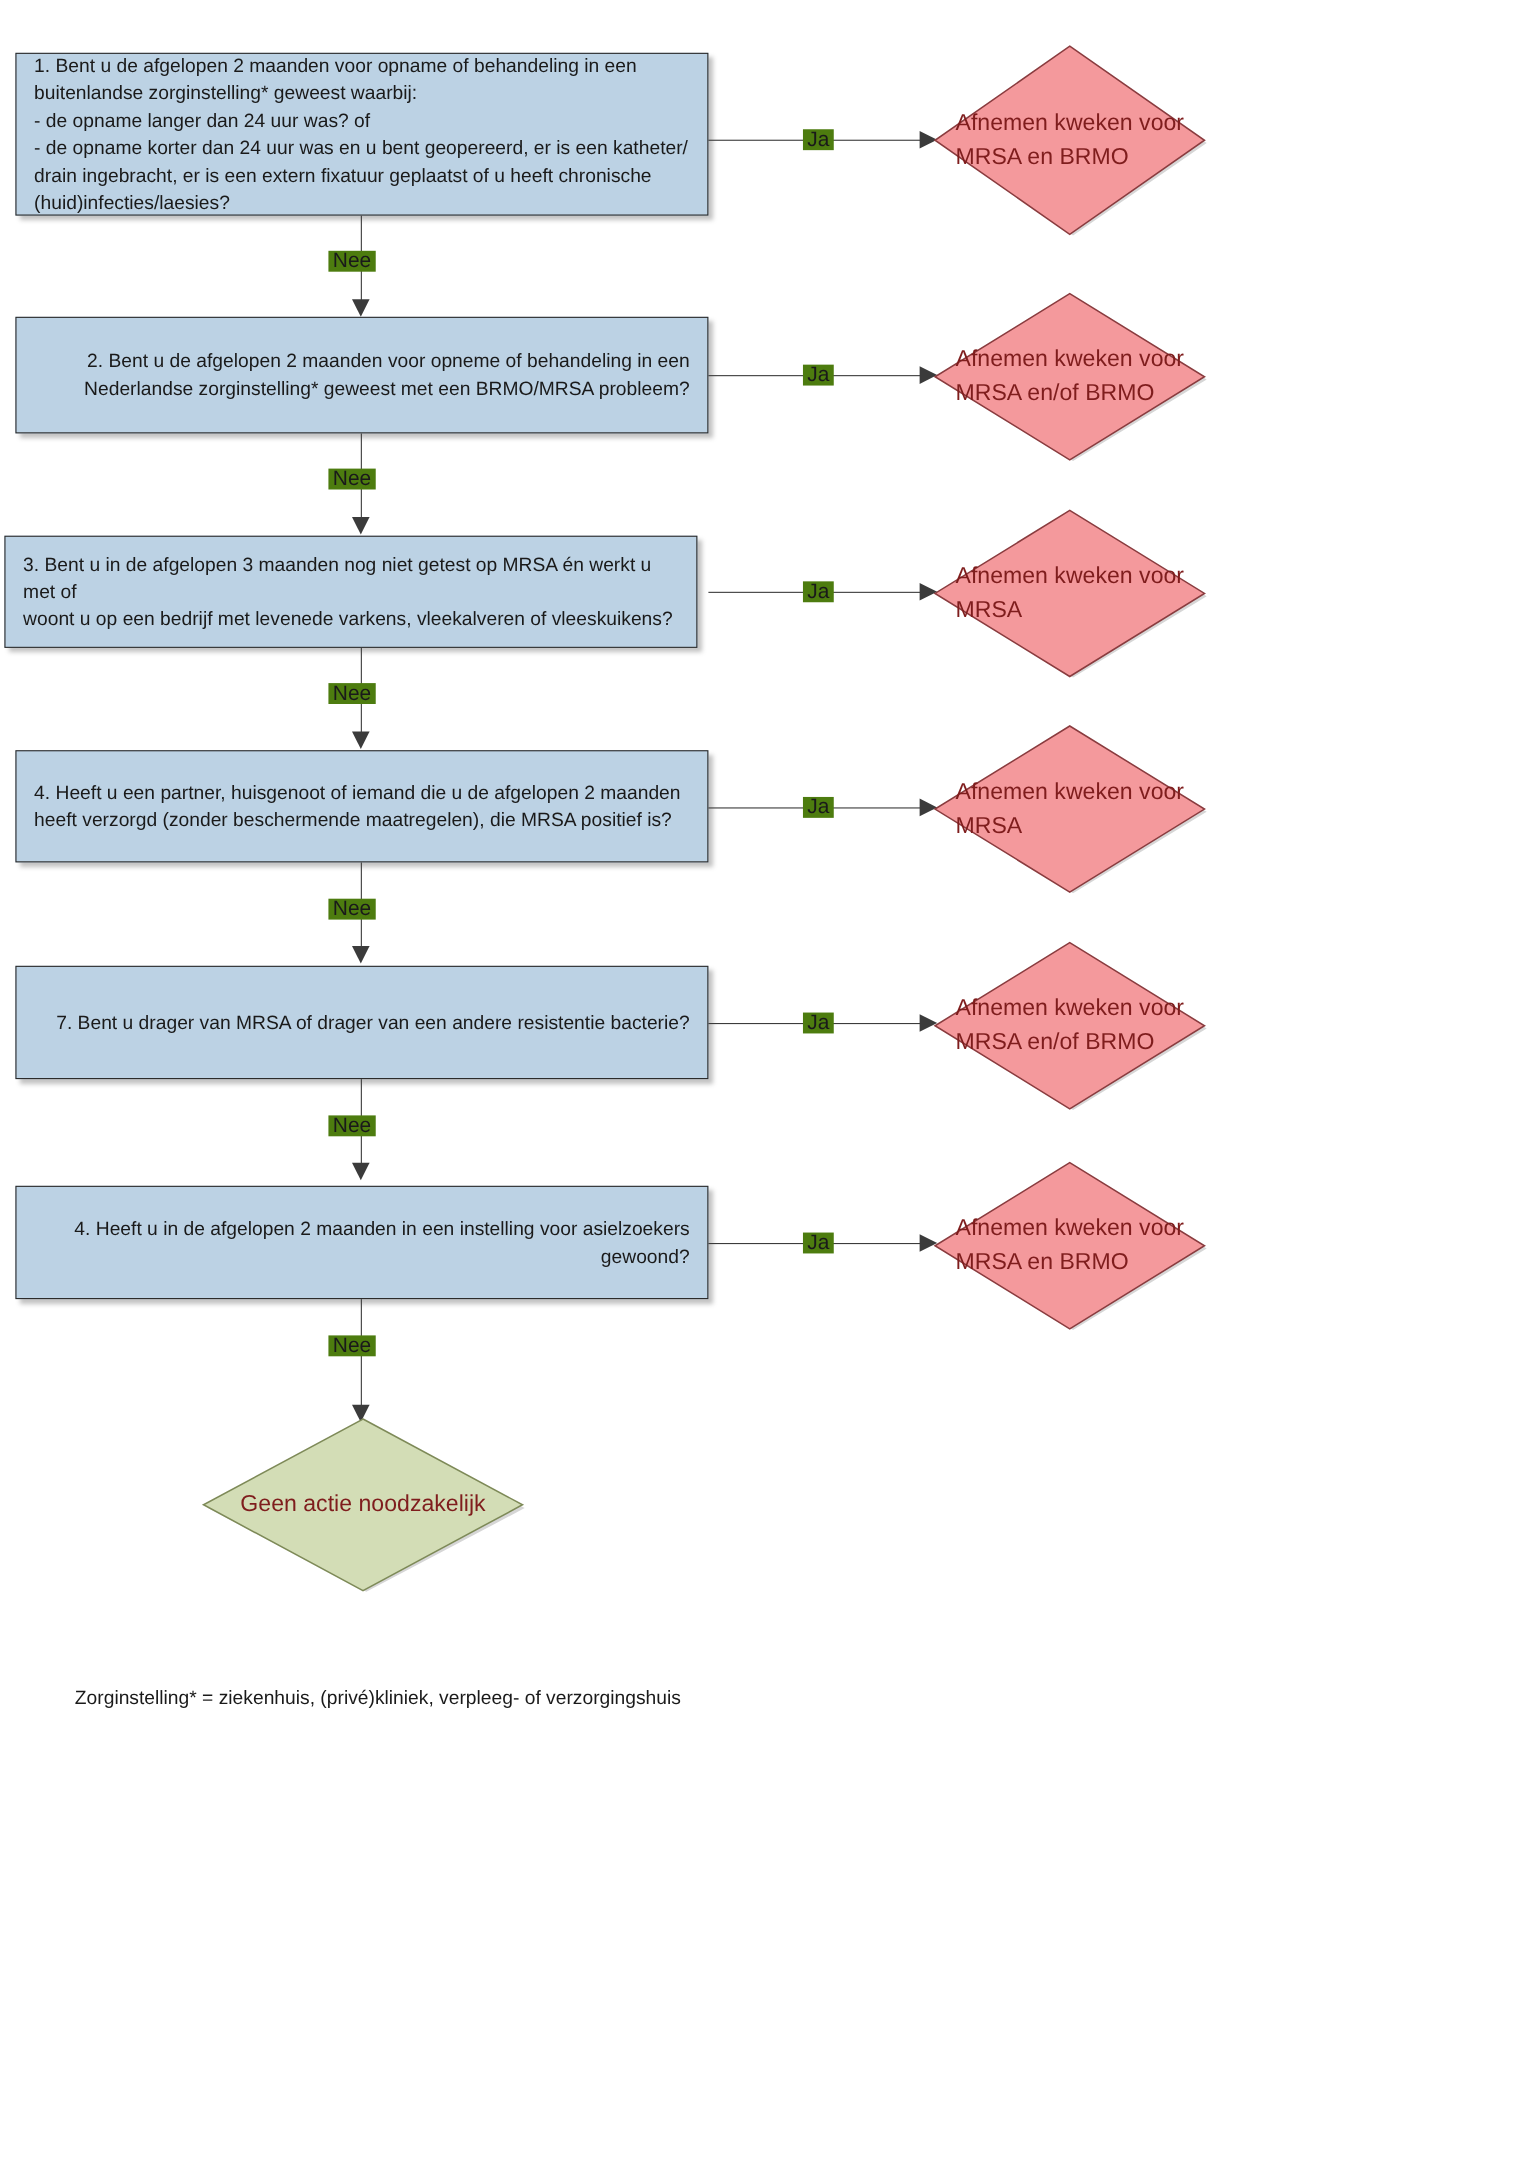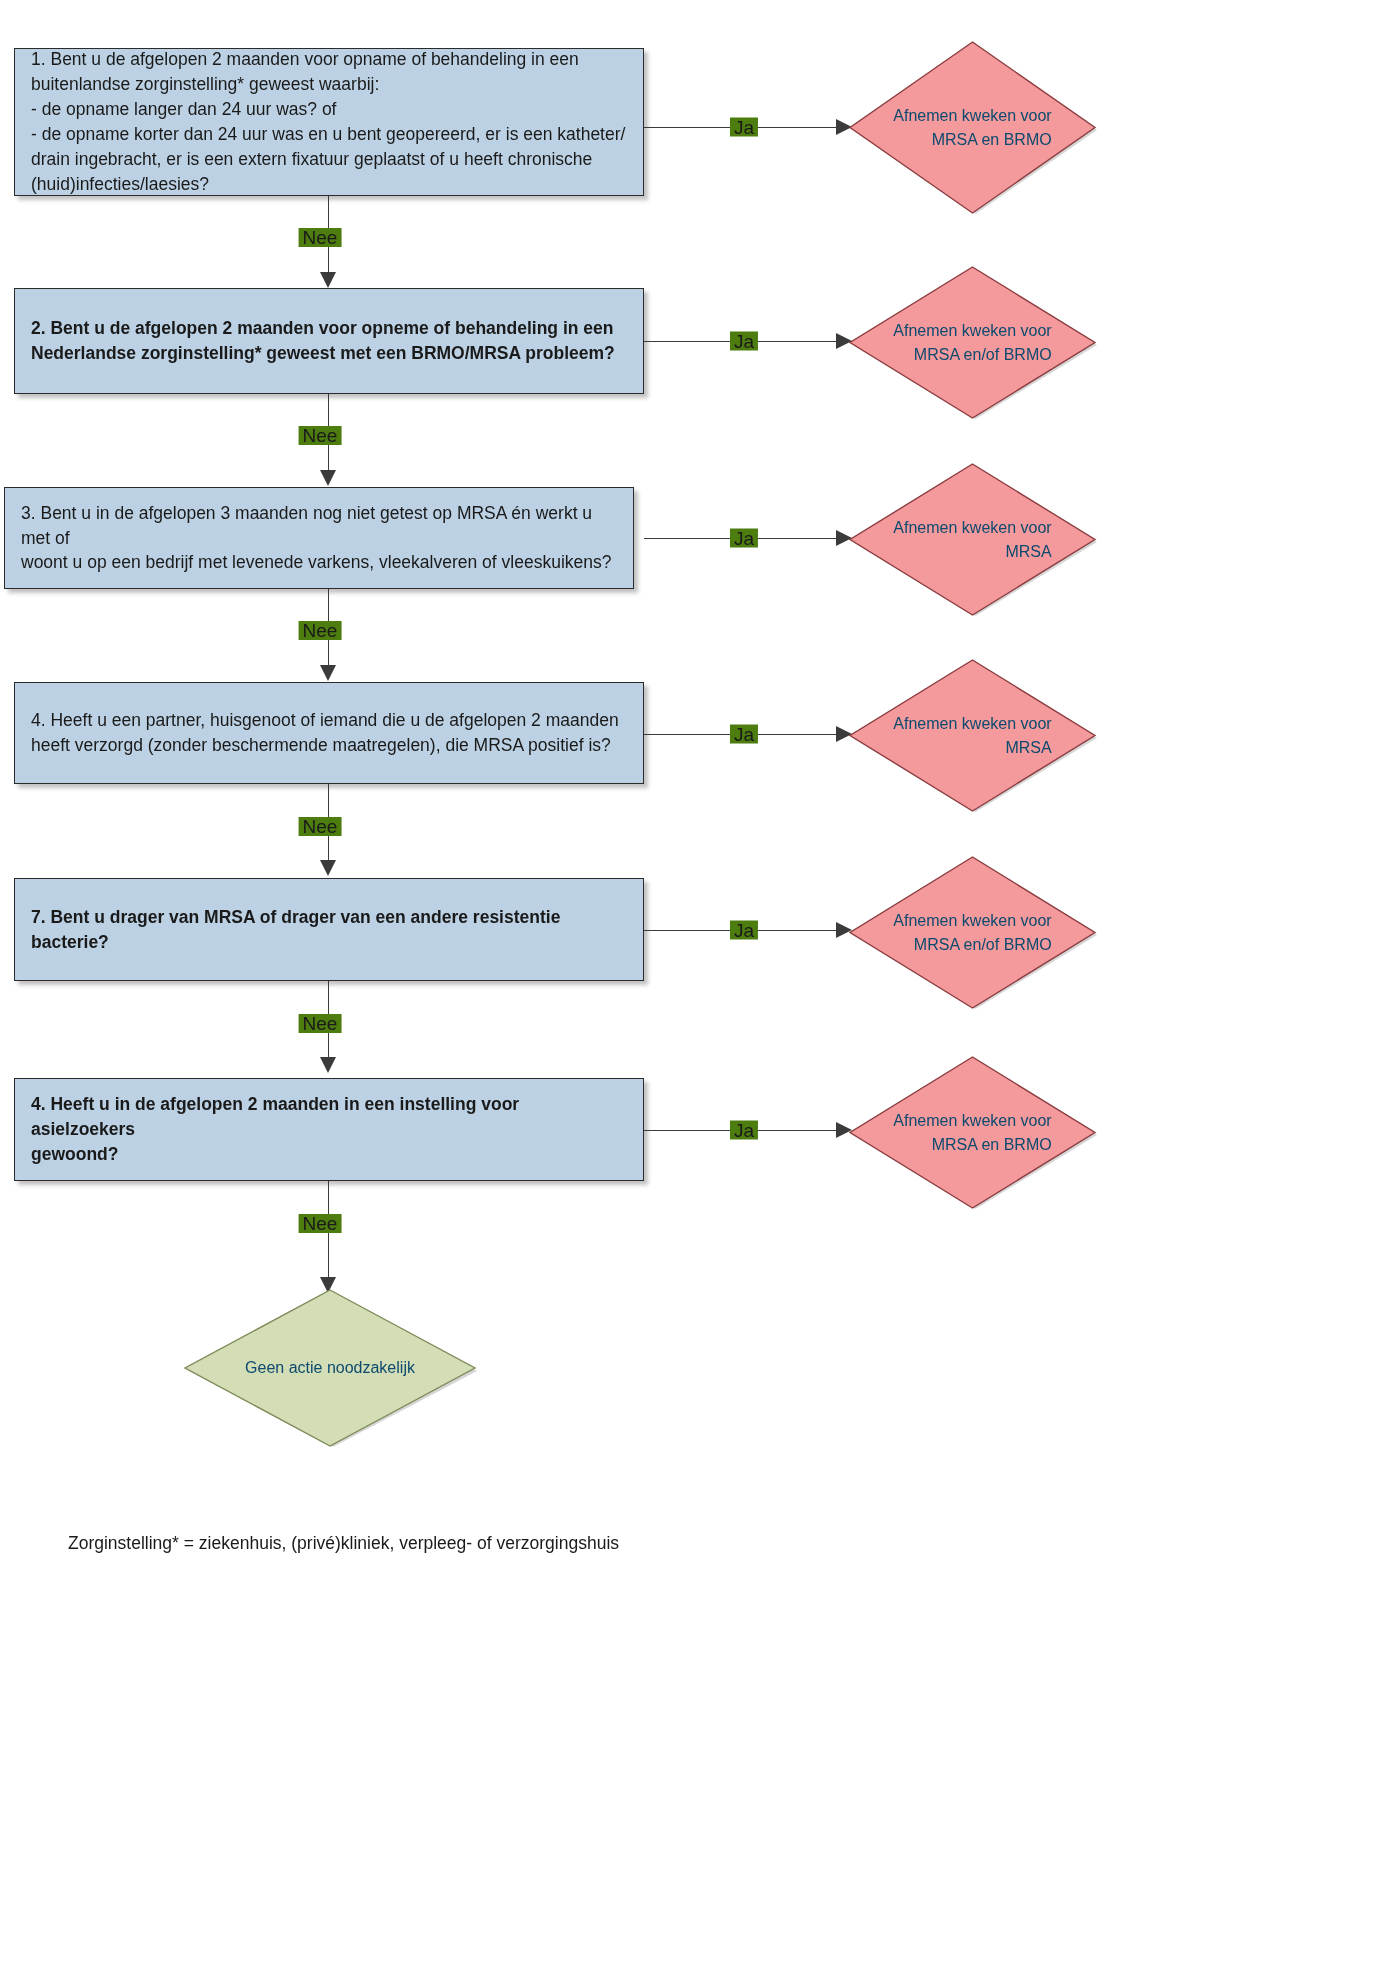--- a/index.html
+++ b/index.html
@@ -31,42 +31,42 @@
     align-items: center;
     padding: 0 16px;
   }
   .qbox .qtext {
     font-size: 17.5px;
     line-height: 1.42;
     color: #1a1a1a;
     white-space: pre-line;
     width: 100%;
   }
-  .qbox.center .qtext { text-align: left; font-weight: bold; }
+  .qbox.center .qtext { text-align: right; }
   .qbox.left .qtext { text-align: left; }
 
   
   .diamond {
     position: absolute;
     display: flex;
     align-items: center;
     justify-content: center;
   }
   .diamond .dshape {
     position: absolute;
     inset: 0;
   }
   .diamond .dlabel {
     position: relative;
     z-index: 2;
-    font-size: 16px;
+    font-size: 21px;
     line-height: 1.45;
-    text-align: right;
+    text-align: left;
     white-space: pre-line;
-    color: #0c4a6e;
+    color: #7f1d1d;
     pointer-events: none;
   }
 
   
   .hline {
     position: absolute;
     height: 0;
     border-top: 1.8px solid #3b3b3b;
   }
   .vline {

